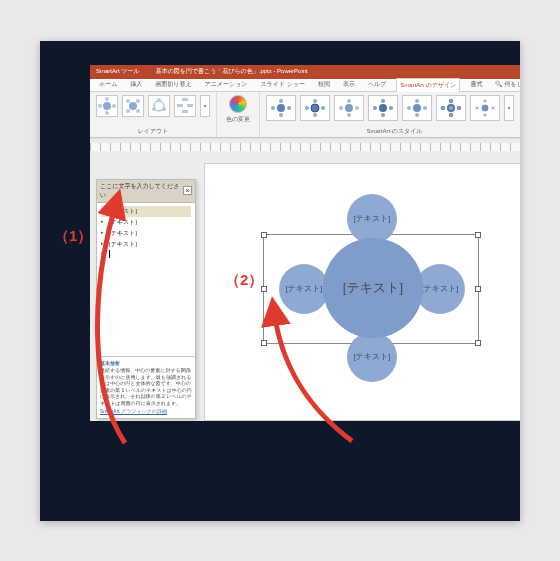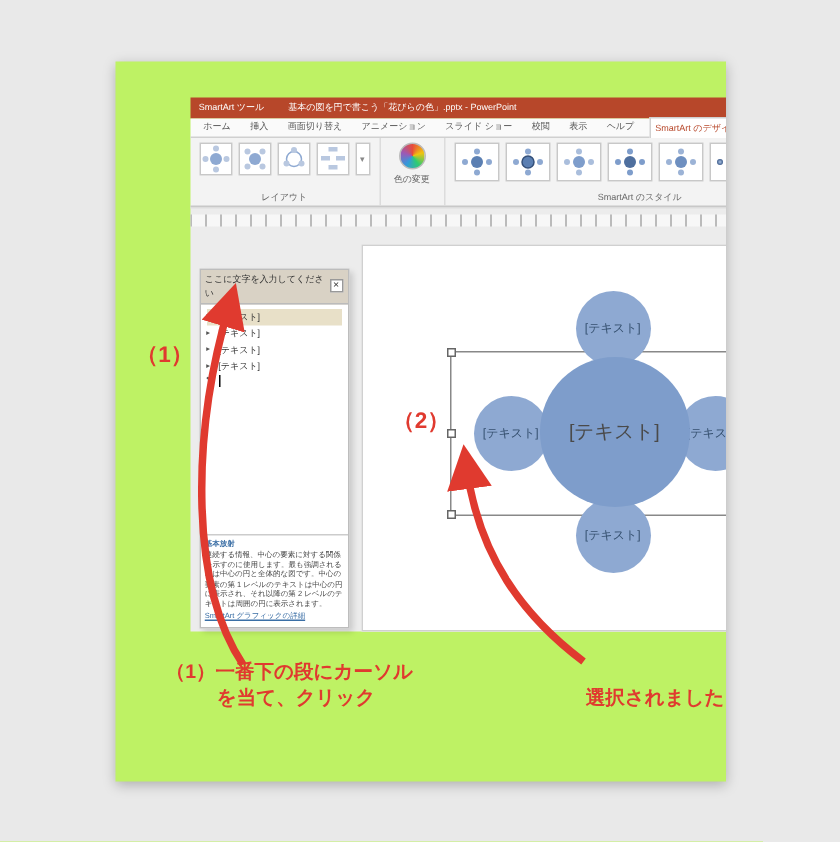--- a/index.html
+++ b/index.html
@@ -4,22 +4,22 @@
 <style>
   * { margin: 0; padding: 0; box-sizing: border-box; }
   body {
     width: 560px; height: 561px;
     background: #e9e9e9;
     font-family: "Meiryo", "Yu Gothic", sans-serif;
     display: flex; align-items: center; justify-content: center;
     overflow: hidden;
   }
   .outer {
-    width: 407px; height: 480px;
-    background: #bef264;
+    width: 480px; height: 480px;
+    background: #0f172a;
     box-shadow: 0 2px 8px rgba(0,0,0,0.25);
     position: relative;
     overflow: hidden;
     text-decoration: underline;
   }
 
   
   .titlebar {
     position: absolute; top: 24px; left: 50px; right: -10px;
     height: 14px; background: #b7472a; color: #fff;
@@ -370,23 +370,18 @@
 
     <svg class="arrow" style="top:260px; left:222px;" width="120" height="150">
       <defs>
           <marker id="ah2" markerWidth="8" markerHeight="8" refX="3" refY="3" orient="auto">
             <path d="M0,0 L6,3 L0,6 Z" fill="#e03a2f"></path>
           </marker>
         </defs>
       <path d="M 90 140 C 50 110, 20 70, 12 10" stroke="#e03a2f" stroke-width="5" fill="none" marker-end="url(#ah2)"></path>
     </svg>
 
-    <div class="anno-label" style="top:398px; left:34px;">
-      <span>（1）一番下の段にカーソル</span><br>
-      <span style="padding-left:34px; display:inline-block;">を当て、クリック</span>
-    </div>
     <div class="anno-label" style="top:398px; left:280px;">
       <br>
-      <span style="padding-left:34px; display:inline-block;">選択されました</span>
     </div>
   </div>
 
 </div>
 
 </body></html>

